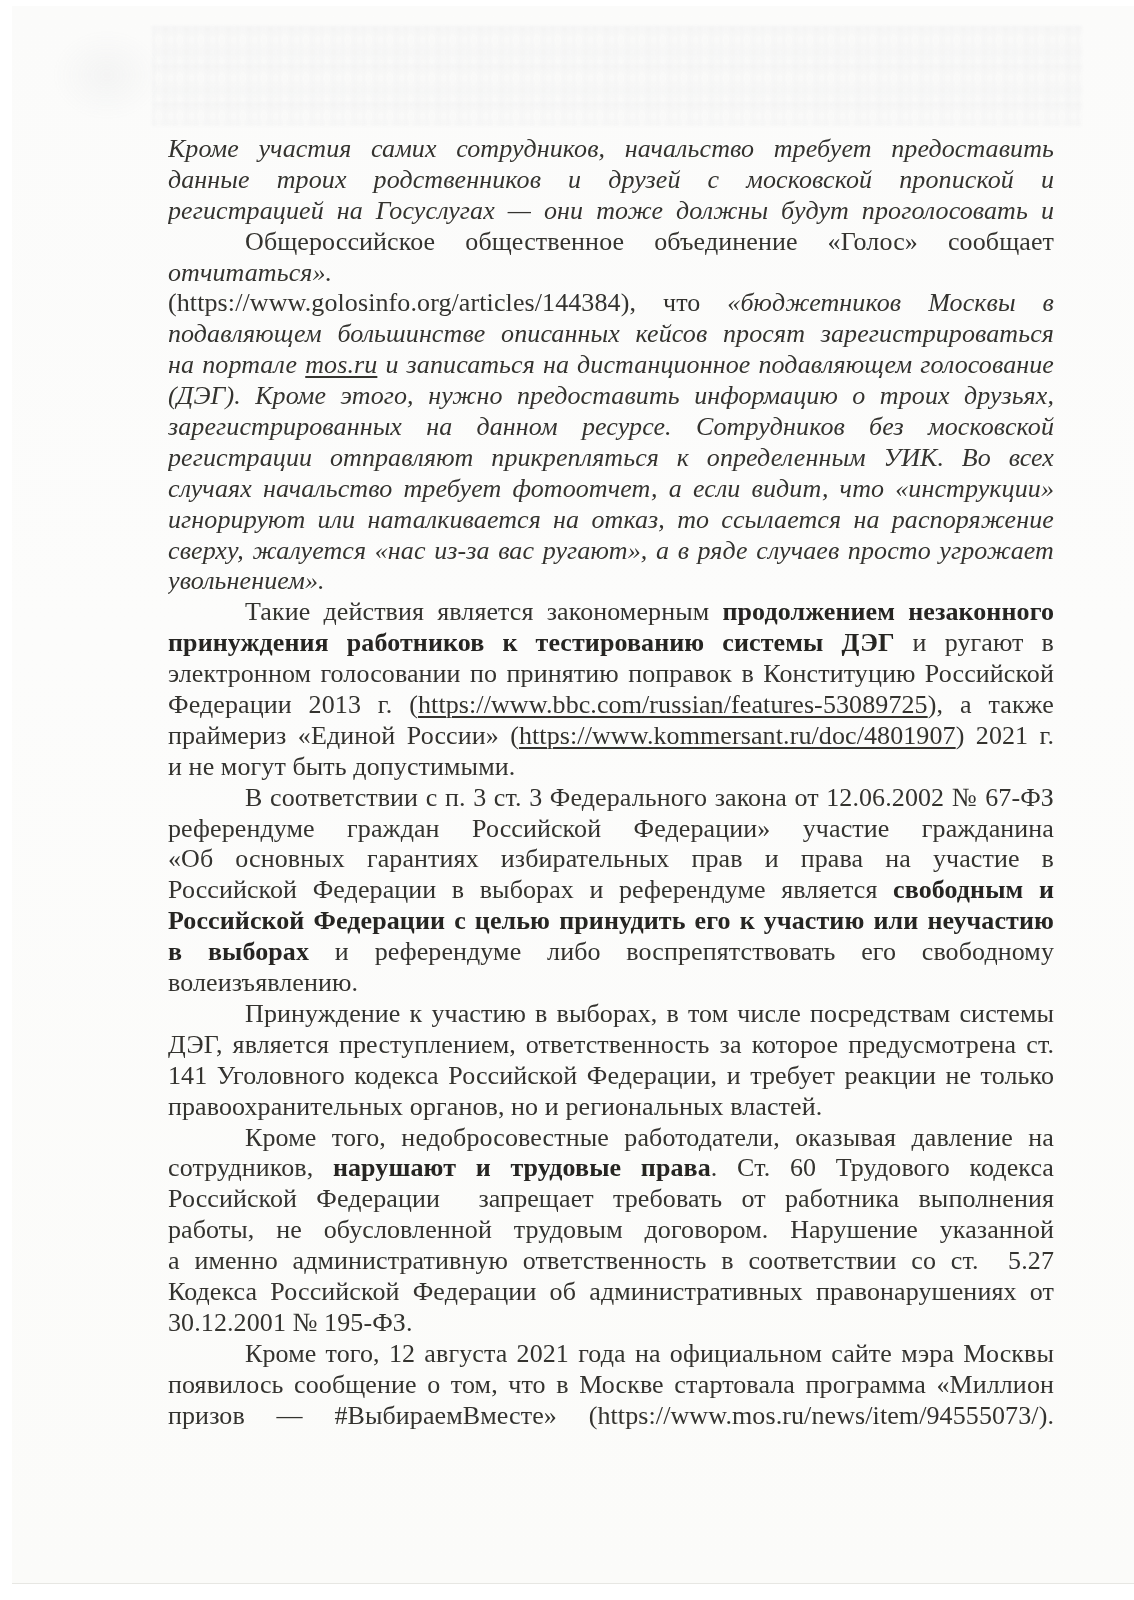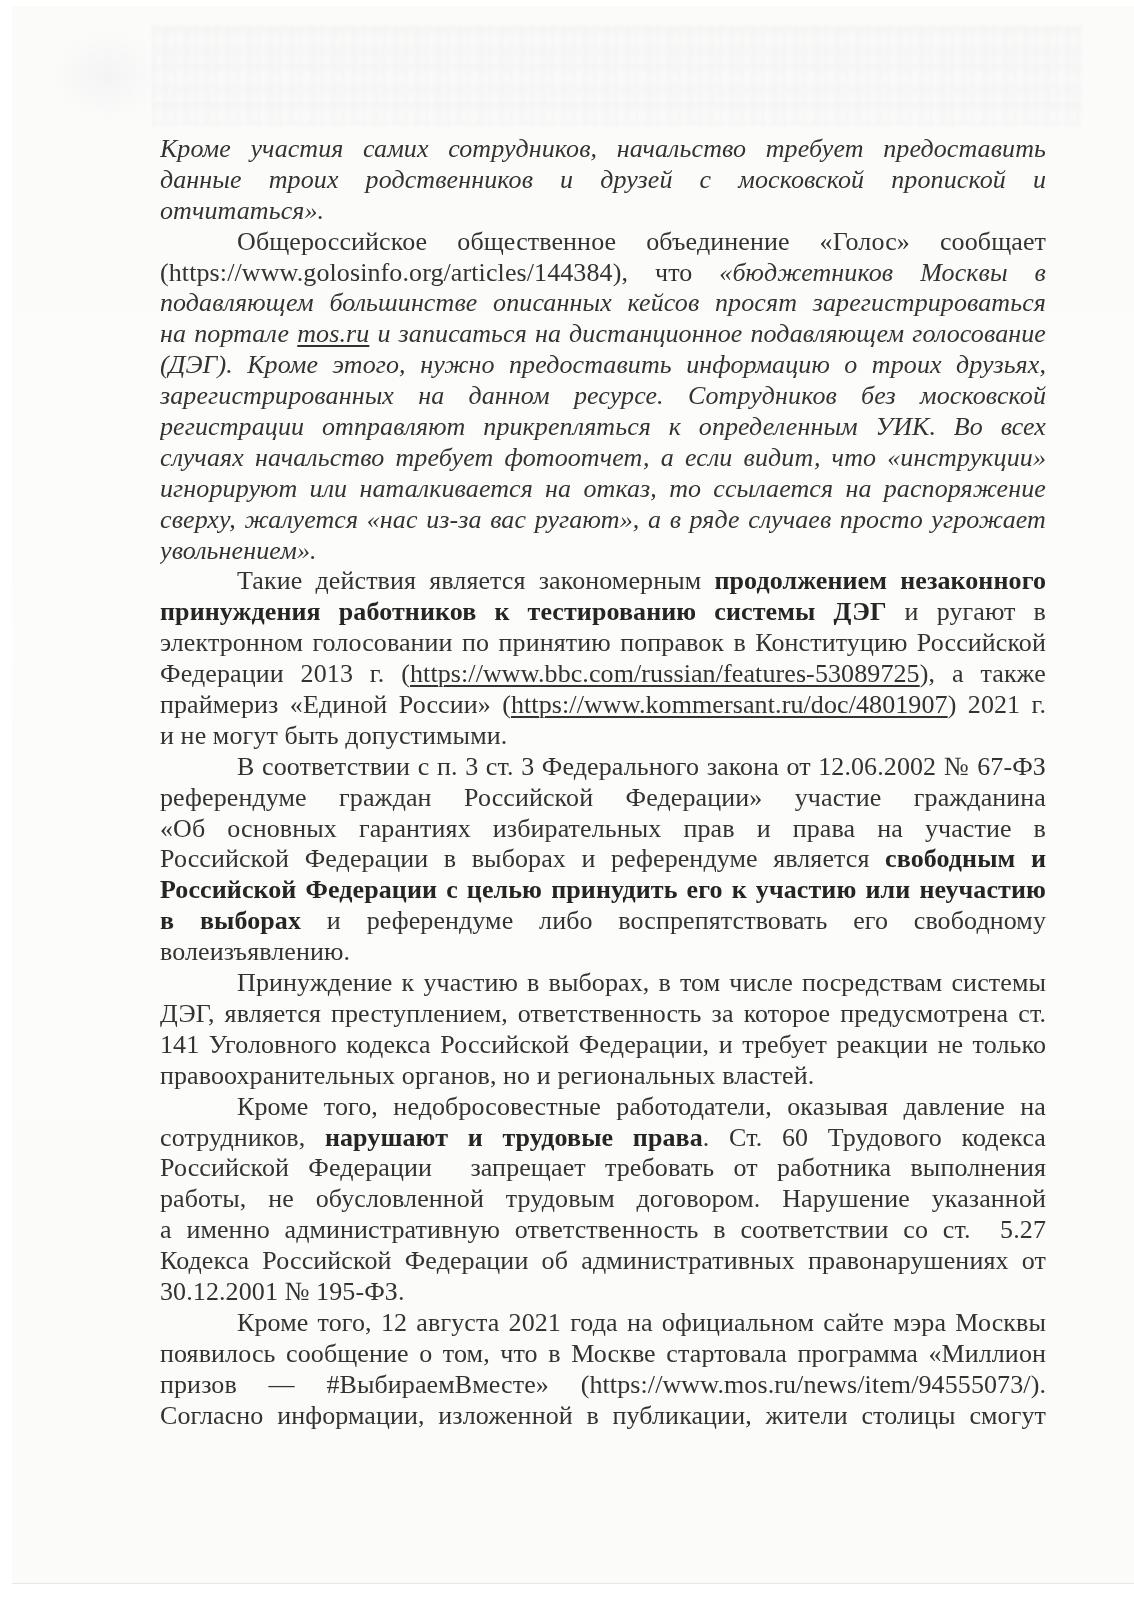--- a/index.html
+++ b/index.html
@@ -46,21 +46,21 @@
     left: 40px;
     top: 24px;
     width: 110px;
     height: 90px;
     background: radial-gradient(ellipse at center, rgba(150,155,168,0.07), rgba(150,155,168,0.0) 70%);
     filter: blur(2px);
   }
   
   .textblock {
     position: absolute;
-    left: 148px;
+    left: 156px;
     top: 128px;
     width: 886px;
     color: #34332f;
     font-size: 26px;
     line-height: 30.9px;
     letter-spacing: 0.1px;
     font-family: Liberation Serif, serif;
   }
   .line {
     text-align: justify;
@@ -95,22 +95,23 @@
 </style>
 </head>
 <body>
 
 <div class="paper">
   <div class="ghost-corner"></div>
   <div class="ghost-bleed"></div>
   <div class="textblock">
       <div class="line"><span class="seg it">Кроме участия самих сотрудников, начальство требует предоставить</span></div>
       <div class="line"><span class="seg it">данные троих родственников и друзей с московской пропиской и</span></div>
+      <div class="line"><span class="seg it">регистрацией на Госуслугах — они тоже должны будут проголосовать и</span></div>
+      <div class="line"><span class="indent"></span><span class="seg">Общероссийское общественное объединение «Голос» сообщает</span></div>
       <div class="line last"><span class="seg it">отчитаться».</span></div>
-      <div class="line"><span class="indent"></span><span class="seg">Общероссийское общественное объединение «Голос» сообщает</span></div>
       <div class="line"><span class="seg">(https://www.golosinfo.org/articles/144384), что </span><span class="seg it">«бюджетников Москвы в</span></div>
       <div class="line"><span class="seg it">подавляющем большинстве описанных кейсов просят зарегистрироваться</span></div>
       <div class="line"><span class="seg it">на портале </span><span class="seg it un">mos.ru</span><span class="seg it"> и записаться на дистанционное подавляющем голосование</span></div>
       <div class="line"><span class="seg it">(ДЭГ). Кроме этого, нужно предоставить информацию о троих друзьях,</span></div>
       <div class="line"><span class="seg it">зарегистрированных на данном ресурсе. Сотрудников без московской</span></div>
       <div class="line"><span class="seg it">регистрации отправляют прикрепляться к определенным УИК. Во всех</span></div>
       <div class="line"><span class="seg it">случаях начальство требует фотоотчет, а если видит, что «инструкции»</span></div>
       <div class="line"><span class="seg it">игнорируют или наталкивается на отказ, то ссылается на распоряжение</span></div>
       <div class="line"><span class="seg it">сверху, жалуется «нас из-за вас ругают», а в ряде случаев просто угрожает</span></div>
       <div class="line last"><span class="seg it">увольнением».</span></div>
@@ -134,18 +135,17 @@
       <div class="line"><span class="indent"></span><span class="seg">Кроме того, недобросовестные работодатели, оказывая давление на</span></div>
       <div class="line"><span class="seg">сотрудников, </span><span class="seg bd">нарушают и трудовые права</span><span class="seg">. Ст. 60 Трудового кодекса</span></div>
       <div class="line"><span class="seg">Российской Федерации &nbsp;запрещает требовать от работника выполнения</span></div>
       <div class="line"><span class="seg">работы, не обусловленной трудовым договором. Нарушение указанной</span></div>
       <div class="line"><span class="seg">а именно административную ответственность в соответствии со ст. &nbsp;5.27</span></div>
       <div class="line"><span class="seg">Кодекса Российской Федерации об административных правонарушениях от</span></div>
       <div class="line last"><span class="seg">30.12.2001 № 195-ФЗ.</span></div>
       <div class="line"><span class="indent"></span><span class="seg">Кроме того, 12 августа 2021 года на официальном сайте мэра Москвы</span></div>
       <div class="line"><span class="seg">появилось сообщение о том, что в Москве стартовала программа «Миллион</span></div>
       <div class="line"><span class="seg">призов — #ВыбираемВместе» (https://www.mos.ru/news/item/94555073/).</span></div>
-      <div class="line"><span class="seg">Согласно информации, изложенной в публикации, жители столицы смогут</span></div>
     </div>
 </div>
 <div class="edge-top"></div>
 <div class="edge-left"></div>
 <div class="edge-bottom"></div>
 
 </body></html>

